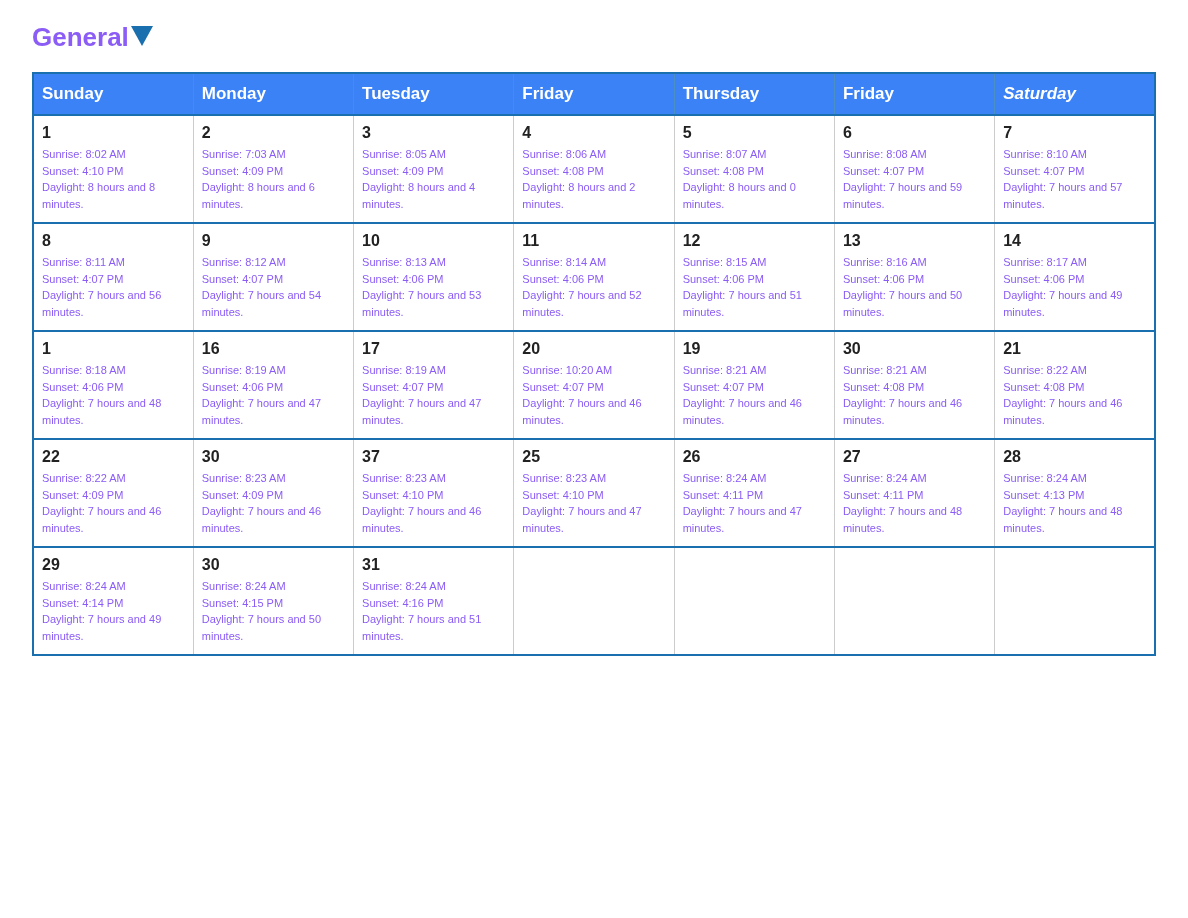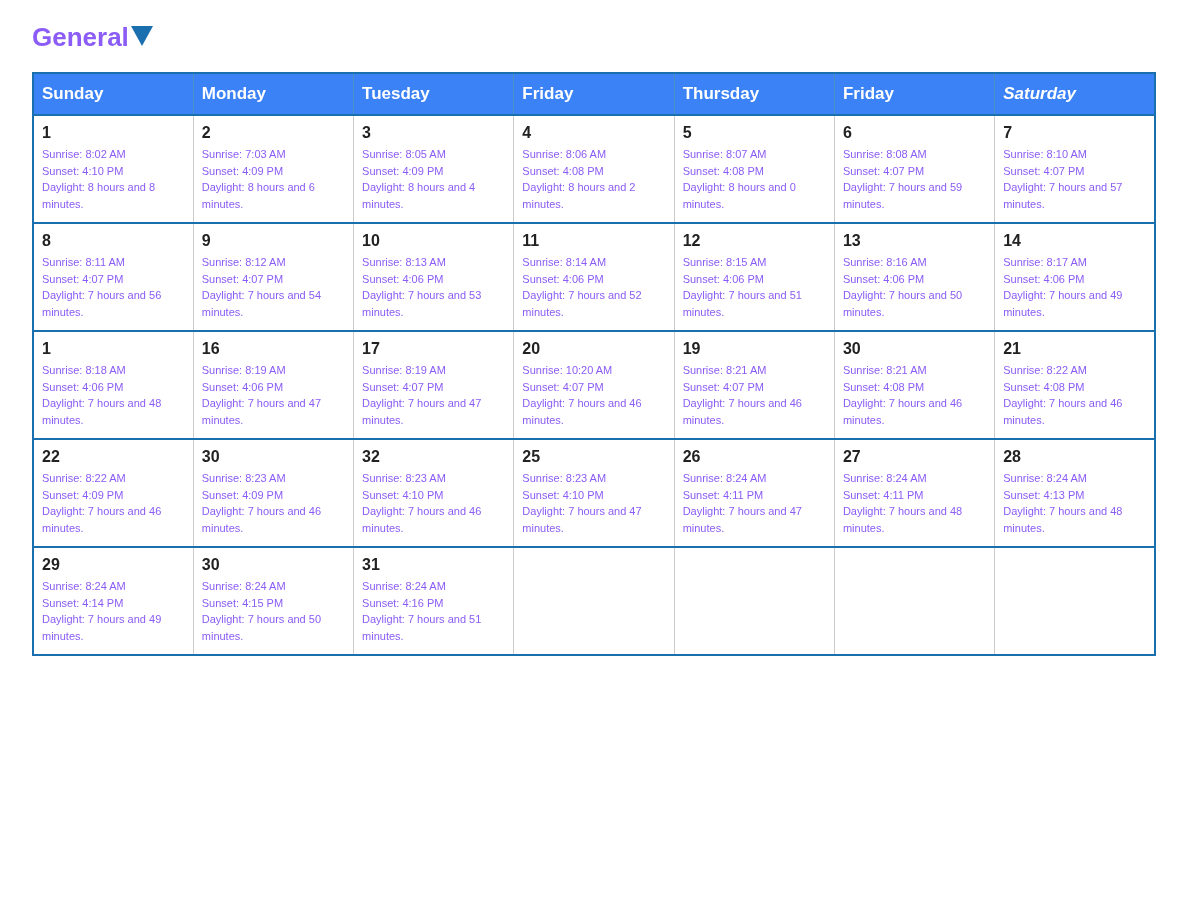--- a/index.html
+++ b/index.html
@@ -310,21 +310,21 @@
       </td>
         <td>
         <span class="day-num">30</span>
         <div class="day-info">
           <span>Sunrise: </span><span>8:23 AM</span><br>
           <span>Sunset: </span><span>4:09 PM</span><br>
           <span>Daylight: </span><span>7 hours and 46 minutes.</span>
         </div>
       </td>
         <td>
-        <span class="day-num">32</span>
+        <span class="day-num">37</span>
         <div class="day-info">
           <span>Sunrise: </span><span>8:23 AM</span><br>
           <span>Sunset: </span><span>4:10 PM</span><br>
           <span>Daylight: </span><span>7 hours and 46 minutes.</span>
         </div>
       </td>
         <td>
         <span class="day-num">25</span>
         <div class="day-info">
           <span>Sunrise: </span><span>8:23 AM</span><br>

